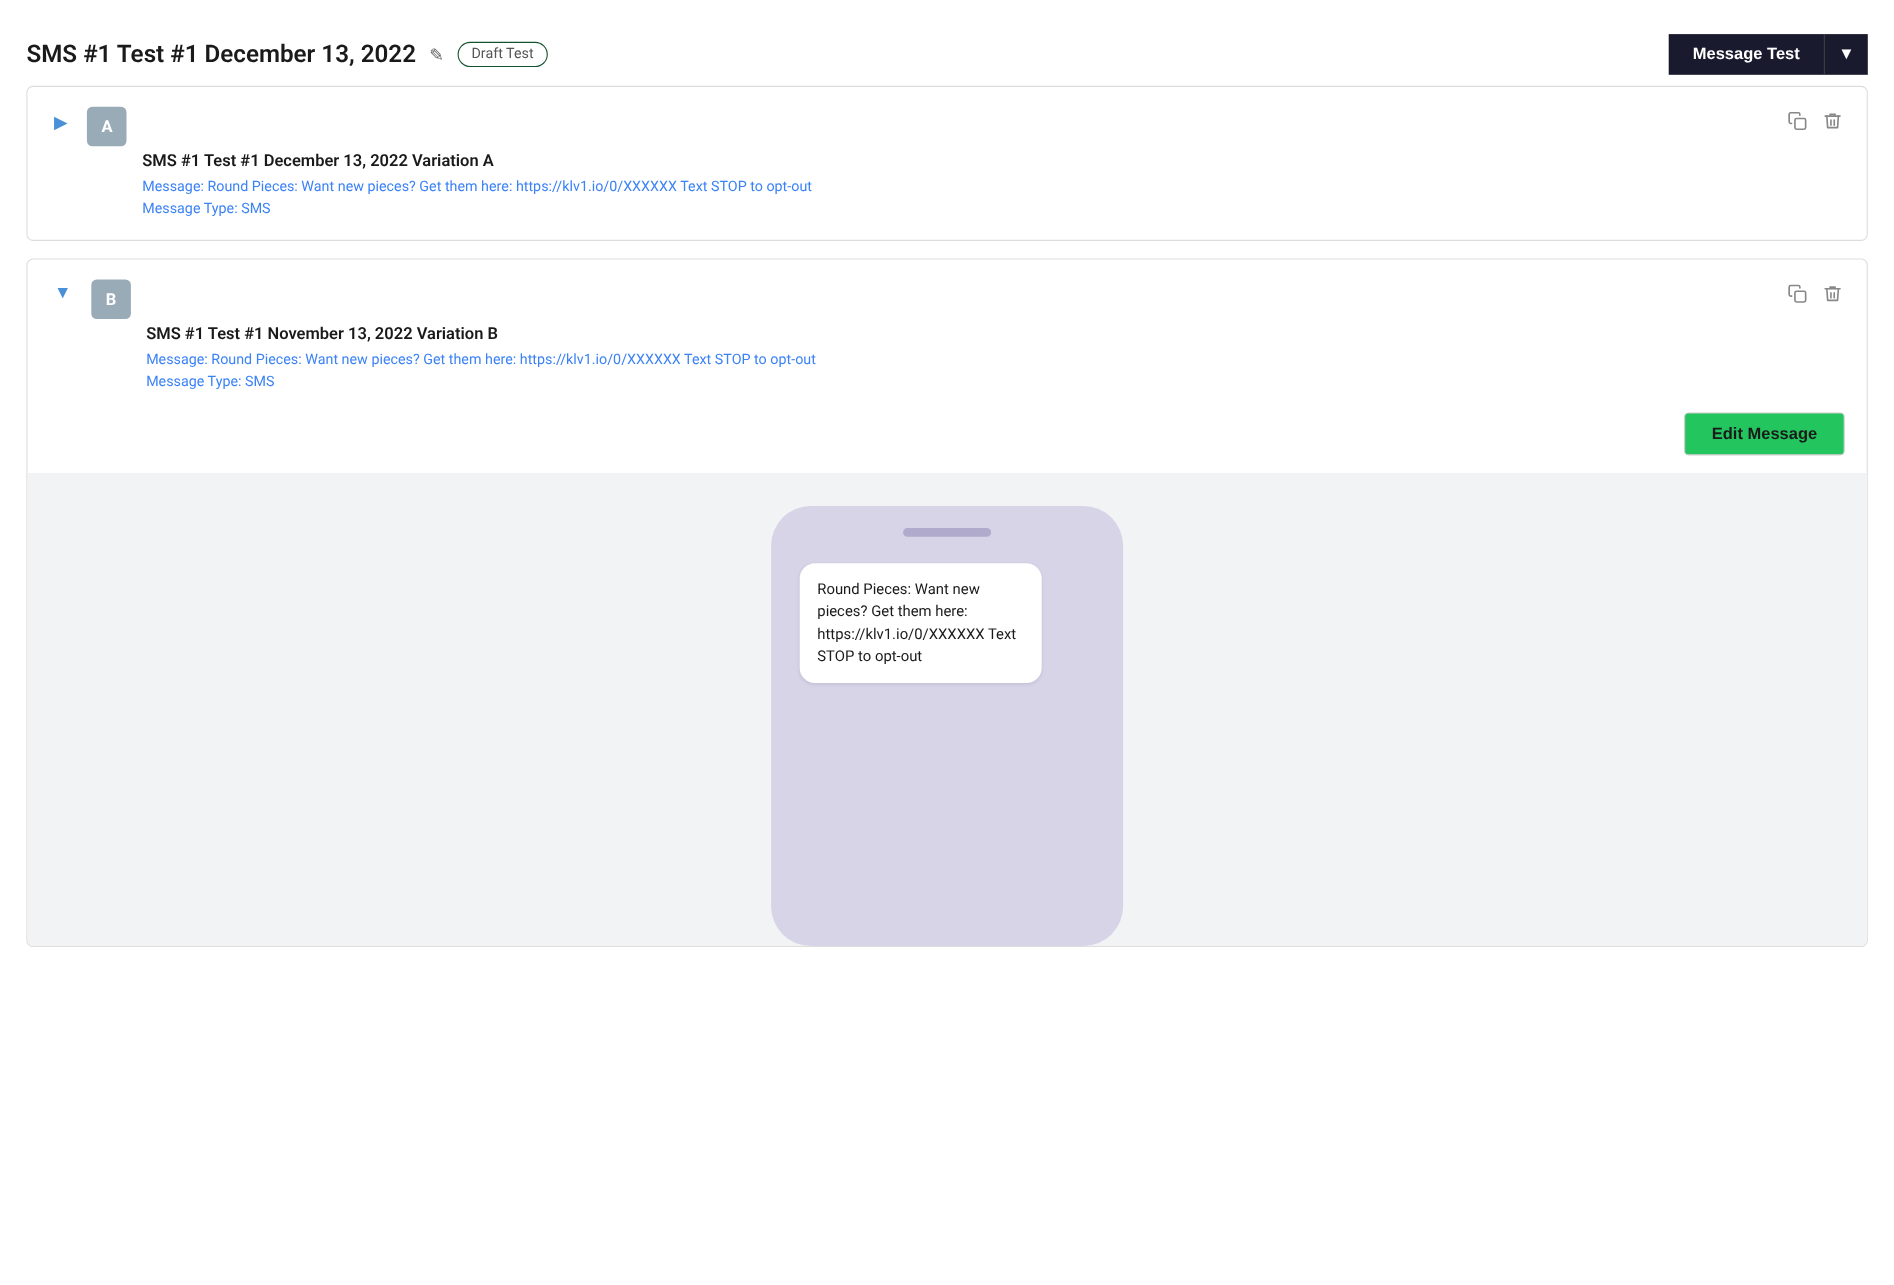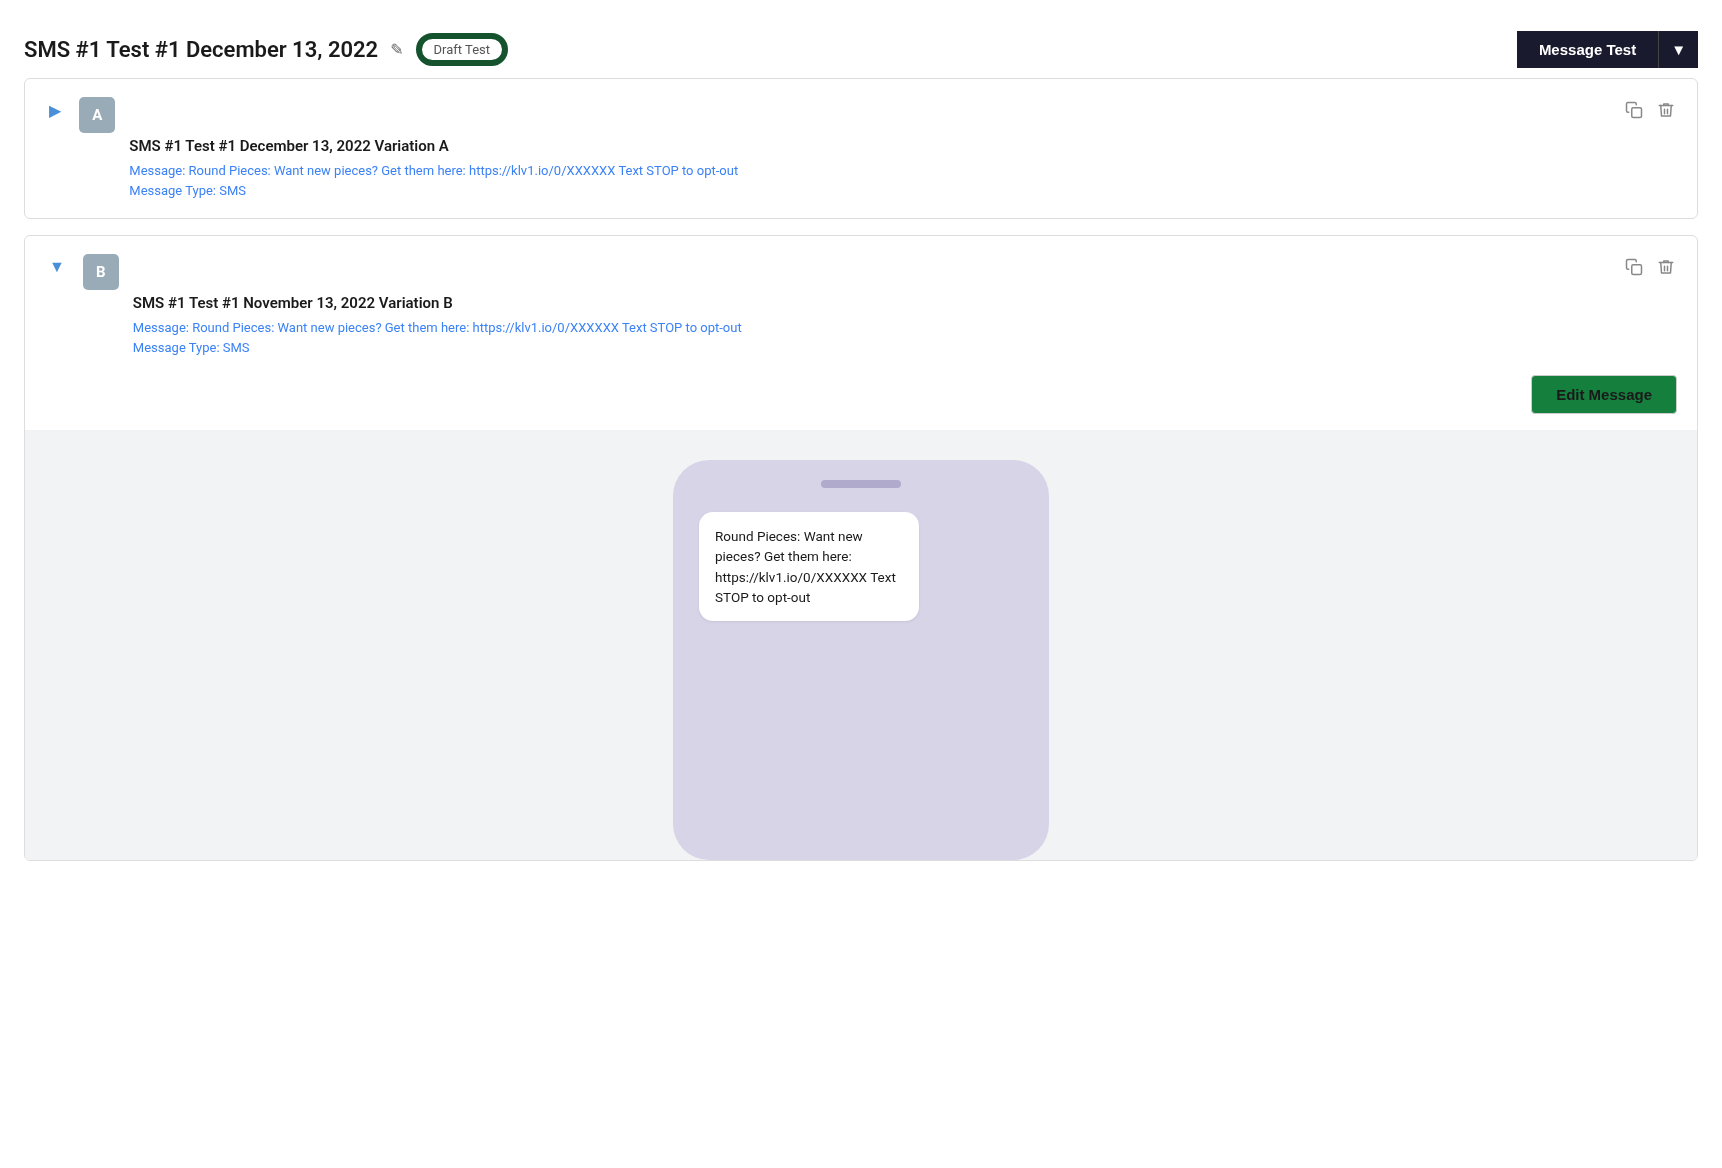--- a/index.html
+++ b/index.html
@@ -35,21 +35,21 @@
       color: #1a1a1a;
     }
     .edit-icon {
       color: #666;
       font-size: 16px;
       cursor: pointer;
     }
     .draft-badge {
       display: inline-flex;
       align-items: center;
-      border: 6px solid #14532d;
+      border: 1px solid #14532d;
       border-radius: 20px;
       padding: 3px 12px;
       font-size: 13px;
       color: #555;
       background: #fff;
     }
 
     .header-right {
       display: flex;
       align-items: stretch;
@@ -162,42 +162,42 @@
       padding: 2px;
     }
 
     
     .edit-message-bar {
       display: flex;
       justify-content: flex-end;
       padding: 0 20px 16px;
     }
     .edit-message-btn {
-      background: #15803d;
+      background: #22c55e;
       border: 1px solid #ccc;
       border-radius: 4px;
       padding: 10px 24px;
       font-size: 15px;
       font-weight: 600;
       color: #1a1a1a;
       cursor: pointer;
       margin-left: 48px;
     }
 
     
     .phone-preview-area {
       background: #f2f3f5;
       padding: 30px 20px 0;
       display: flex;
       justify-content: center;
       min-height: 420px;
     }
 
     .phone-mock {
-      width: 376px;
+      width: 320px;
       background: #d8d4e8;
       border-radius: 36px;
       padding: 20px 16px 0;
       display: flex;
       flex-direction: column;
       align-items: center;
       min-height: 400px;
       position: relative;
     }
 

